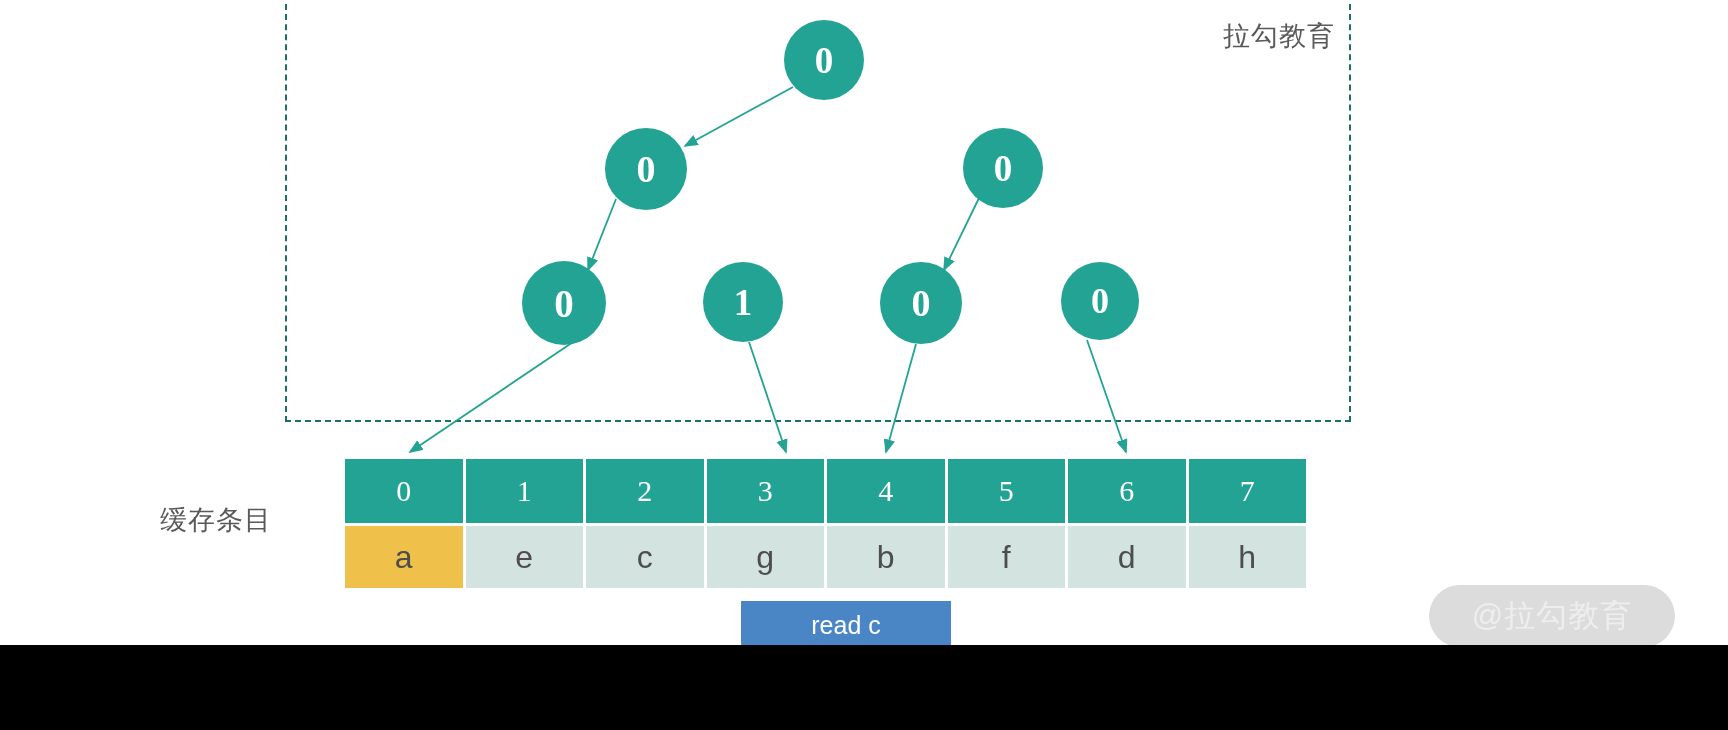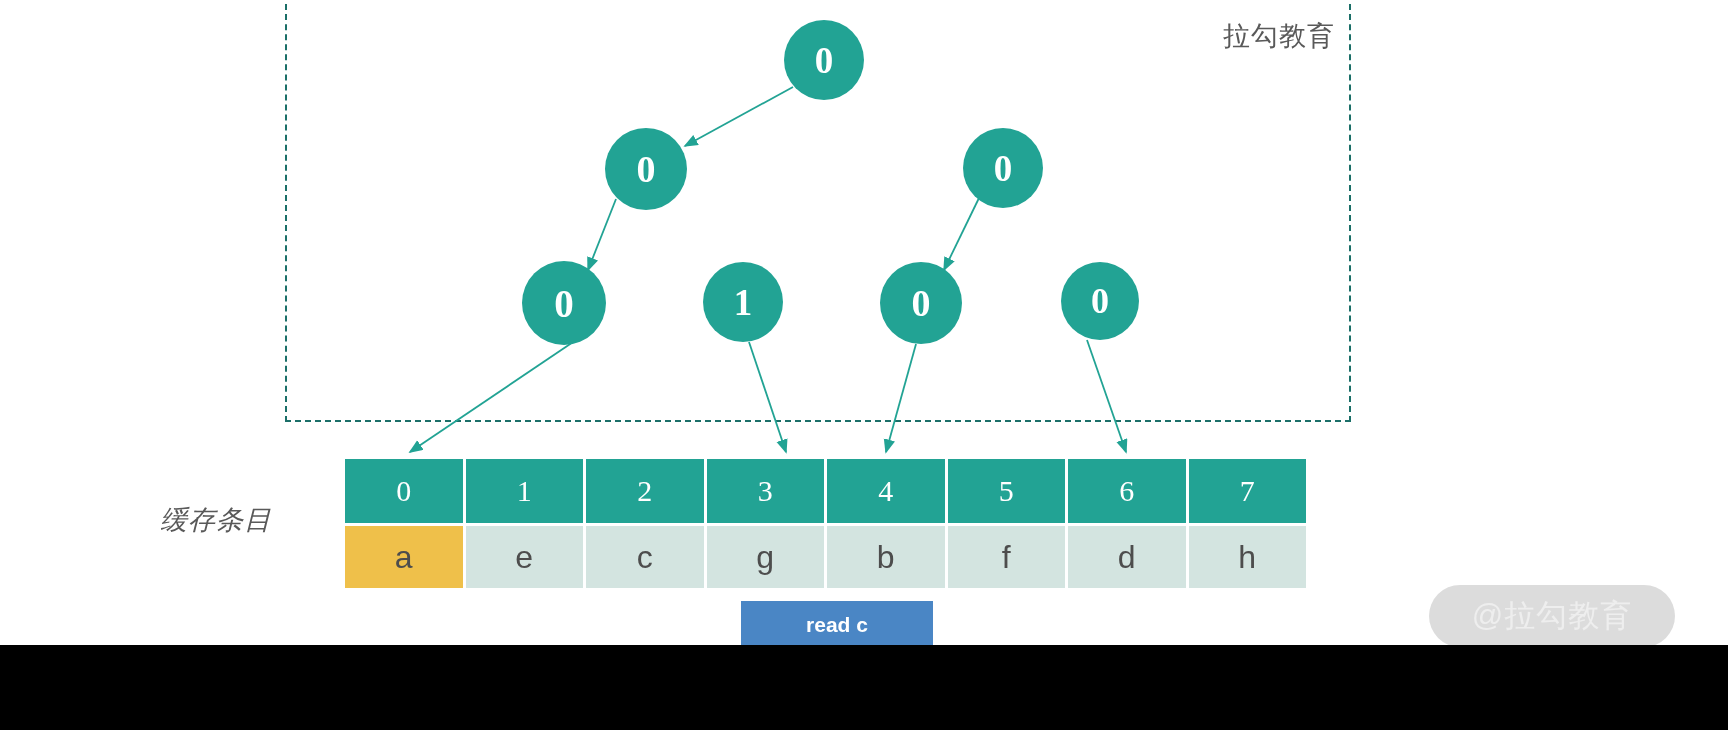--- a/index.html
+++ b/index.html
@@ -62,21 +62,20 @@
 
   
   #cache-label {
     position: absolute;
     left: 160px;
     top: 502px;
     font-size: 27px;
     color: #595959;
     letter-spacing: 1px;
     white-space: nowrap;
-    font-style: italic;
   }
   #cache-table {
     position: absolute;
     left: 345px;
     top: 459px;
     width: 961px;
   }
   .cache-row {
     display: flex;
     width: 100%;
@@ -108,29 +107,29 @@
   .value-cell.highlight {
     background: #efc04a;
     color: #4d4d4d;
   }
 
   
   #read-button {
     position: absolute;
     left: 741px;
     top: 601px;
-    width: 192px;
+    width: 210px;
     height: 48px;
     background: #4a86c5;
     color: #ffffff;
     display: flex;
     align-items: center;
     justify-content: center;
-    font-size: 21px;
-    font-weight: bold;
+    font-size: 25px;
+    font-weight: normal;
     box-sizing: border-box;
   }
 
   
   #watermark {
     position: absolute;
     left: 1429px;
     top: 585px;
     width: 246px;
     height: 62px;

